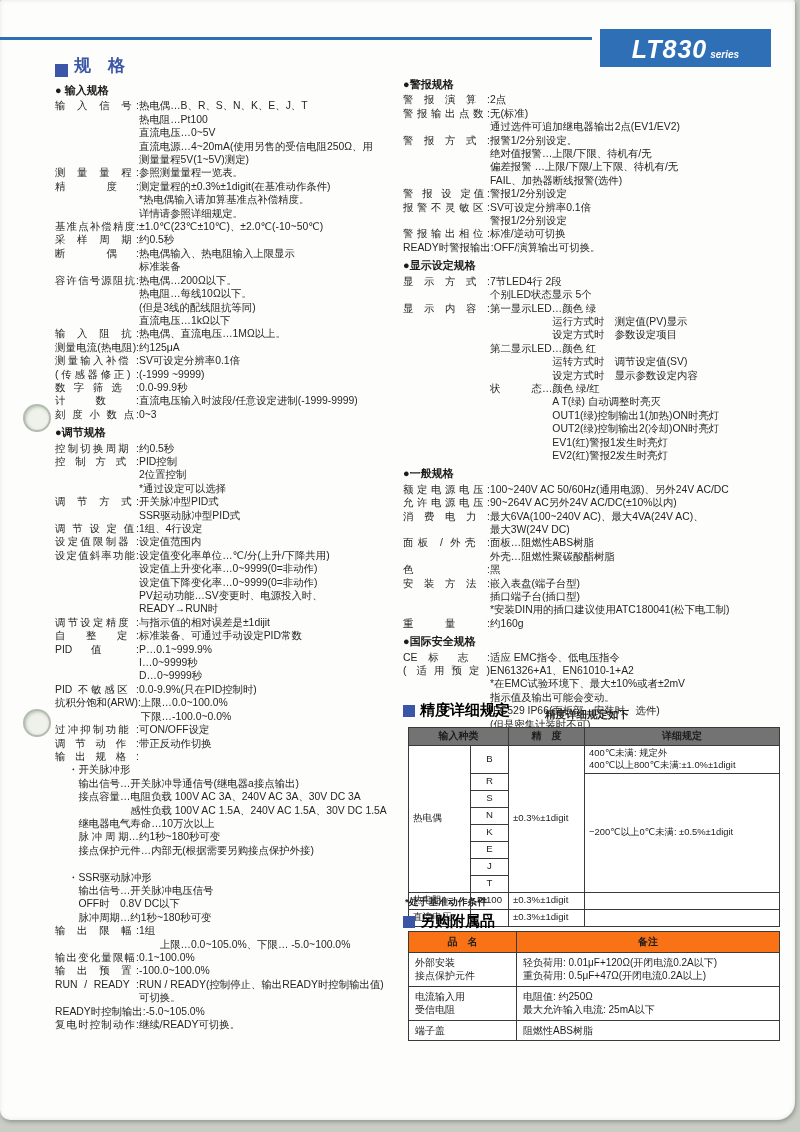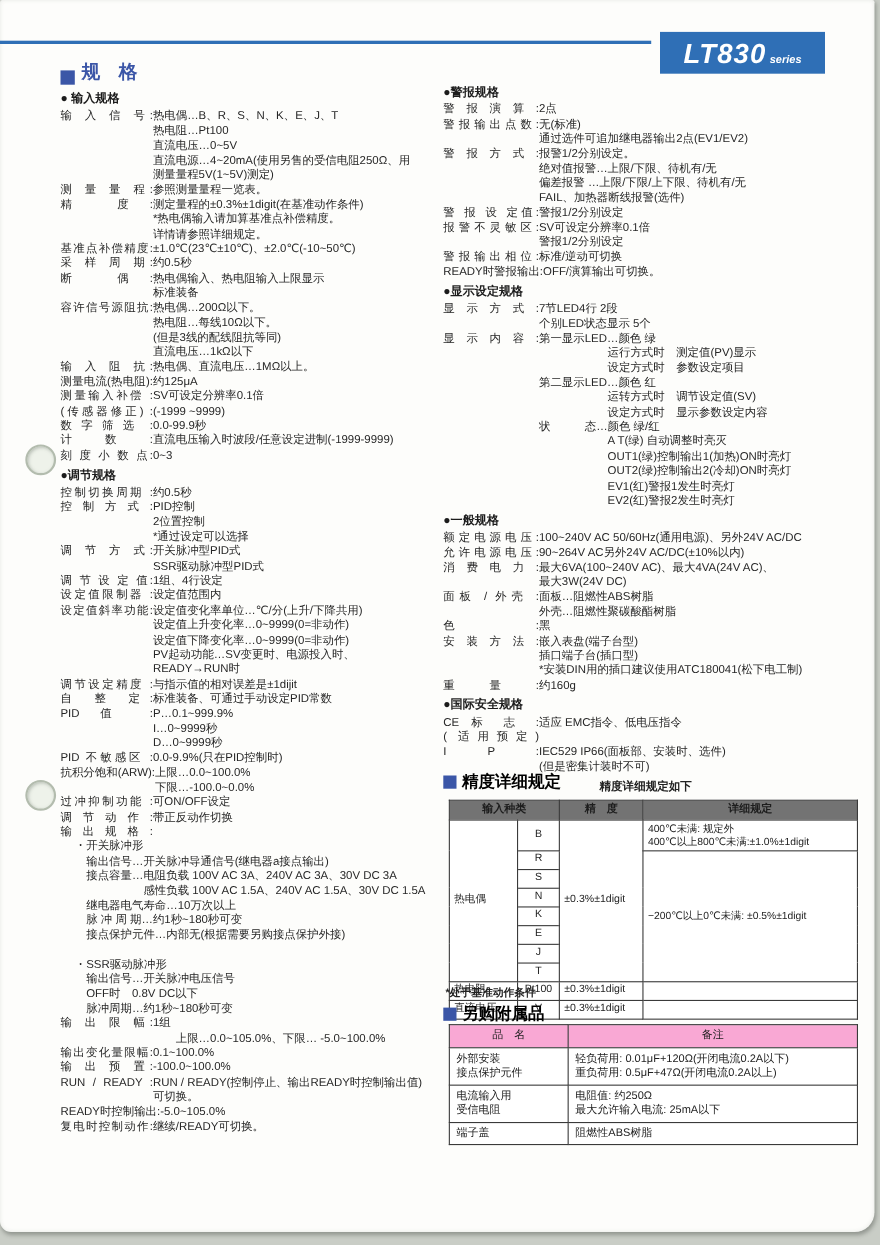--- a/index.html
+++ b/index.html
@@ -12,21 +12,21 @@
   }
   .sheet{
     position:absolute; left:0; top:0; right:5px; bottom:12px;
     background:#fdfdfb;
     border-radius:2px 2px 18px 10px;
     box-shadow:inset 0 0 4px rgba(60,70,60,.12), 1px 2px 4px rgba(40,45,40,.35);
     overflow:hidden;
   }
   .top-rule{position:absolute;left:0;top:37px;width:592px;height:3px;background:#2f6fb6;}
   .banner{
-    position:absolute;left:600px;top:29px;width:150px;height:38px;
+    position:absolute;left:600px;top:29px;width:171px;height:38px;
     background:#2f6fb6;color:#fff;display:flex;align-items:flex-end;
     justify-content:center;padding-bottom:5px;box-sizing:border-box;
   }
   .banner .model{font-size:25px;font-weight:800;font-style:italic;letter-spacing:1px;line-height:1;}
   .banner .series{font-size:10px;font-style:italic;font-weight:700;margin-left:3px;line-height:1.4;}
   .punch{
     position:absolute;width:28px;height:28px;border-radius:50%;
     background:#eef2ea;border:2px solid #b3bcae;box-sizing:border-box;
     box-shadow:inset 1px 1px 3px rgba(90,100,90,.35);
   }
@@ -63,21 +63,21 @@
   table{border-collapse:collapse;position:absolute;background:#fff;}
   #acc-table{left:408px;top:727px;width:372px;font-size:9.6px;color:#1d1d1d;table-layout:fixed;}
   #acc-table th,#acc-table td{border:1px solid #3a3a3a;padding:1px 4px;line-height:12.5px;}
   #acc-table th{background:#737373;font-weight:700;font-size:10px;padding:2px 4px;}
   #acc-table td.ctr{}
   #acc-table td.typ{height:14px;text-align:center;}
   #acc-table td.det{font-size:9.4px;}
 
   #opt-table{left:408px;top:931px;width:372px;font-size:10px;color:#1d1d1d;table-layout:fixed;}
   #opt-table th,#opt-table td{border:1px solid #3a3a3a;padding:3px 6px;line-height:13.5px;}
-  #opt-table th{background:#f9a8d4;font-weight:400;}
+  #opt-table th{background:#f97316;font-weight:700;}
   #opt-table td.nm{text-align:left;}
 
   .footnote{position:absolute;left:405px;top:896px;font-size:9.8px;color:#222;font-weight:600;}
 </style>
 </head>
 <body>
 
 <div class="sheet">
 
   <div class="top-rule"></div>
@@ -456,20 +456,25 @@
       </div>
       <div class="sec-heading">●国际安全规格</div>
       <div class="entry">
         <span class="lbl">CE 标 志 :</span>
         <div class="val">
           <div class="line">适应 EMC指令、低电压指令</div>
         </div>
       </div>
       <div class="entry">
         <span class="lbl">( 适用预定)</span>
+        <div class="val">
+          <div class="line">EN61326+A1、EN61010-1+A2</div>
+          <div class="line">*在EMC试验环境下、最大±10%或者±2mV</div>
+          <div class="line">指示值及输出可能会变动。</div>
+        </div>
       </div>
       <div class="entry">
         <span class="lbl">I P :</span>
         <div class="val">
           <div class="line">IEC529 IP66(面板部、安装时、选件)</div>
           <div class="line">(但是密集计装时不可)</div>
         </div>
       </div>
     </div>
 

